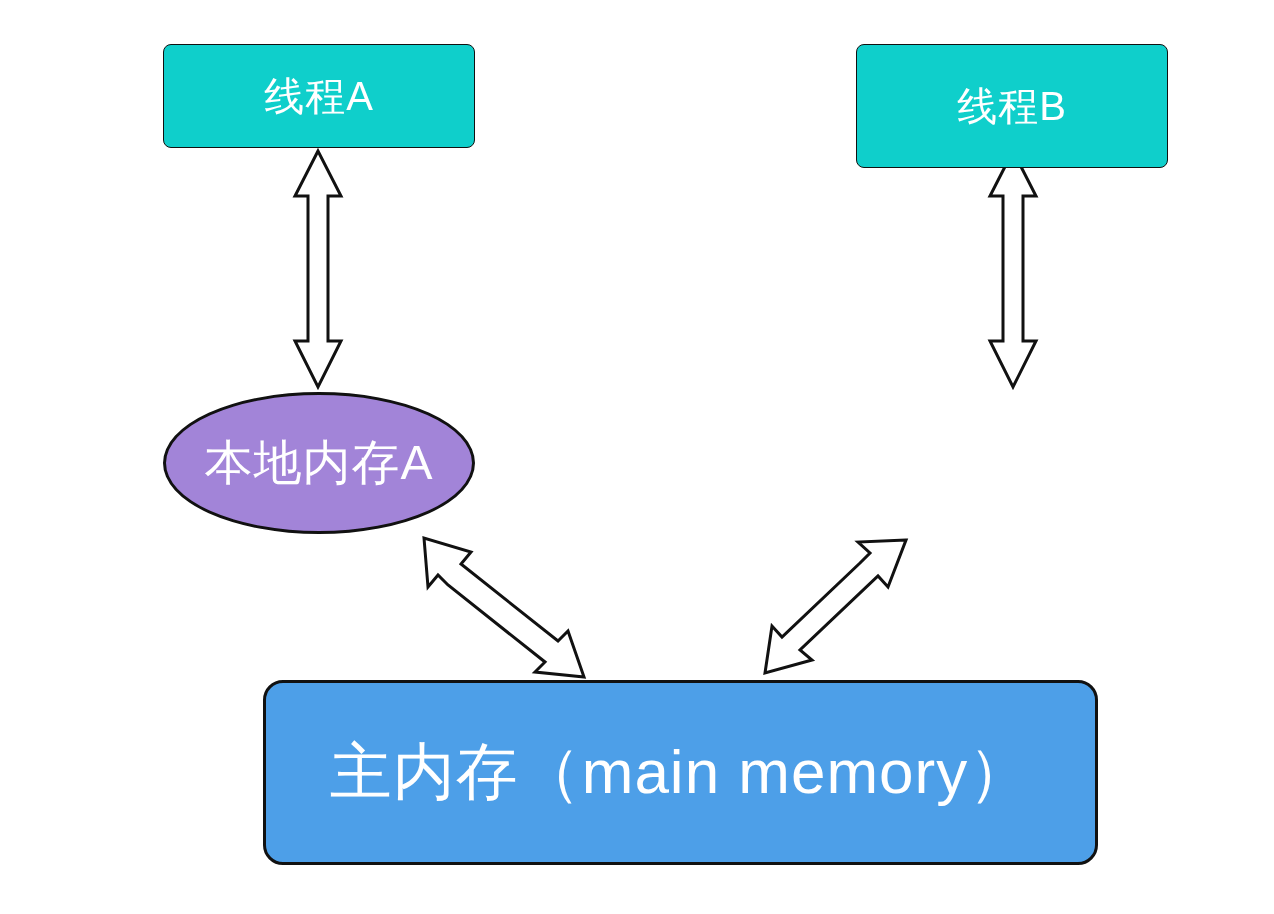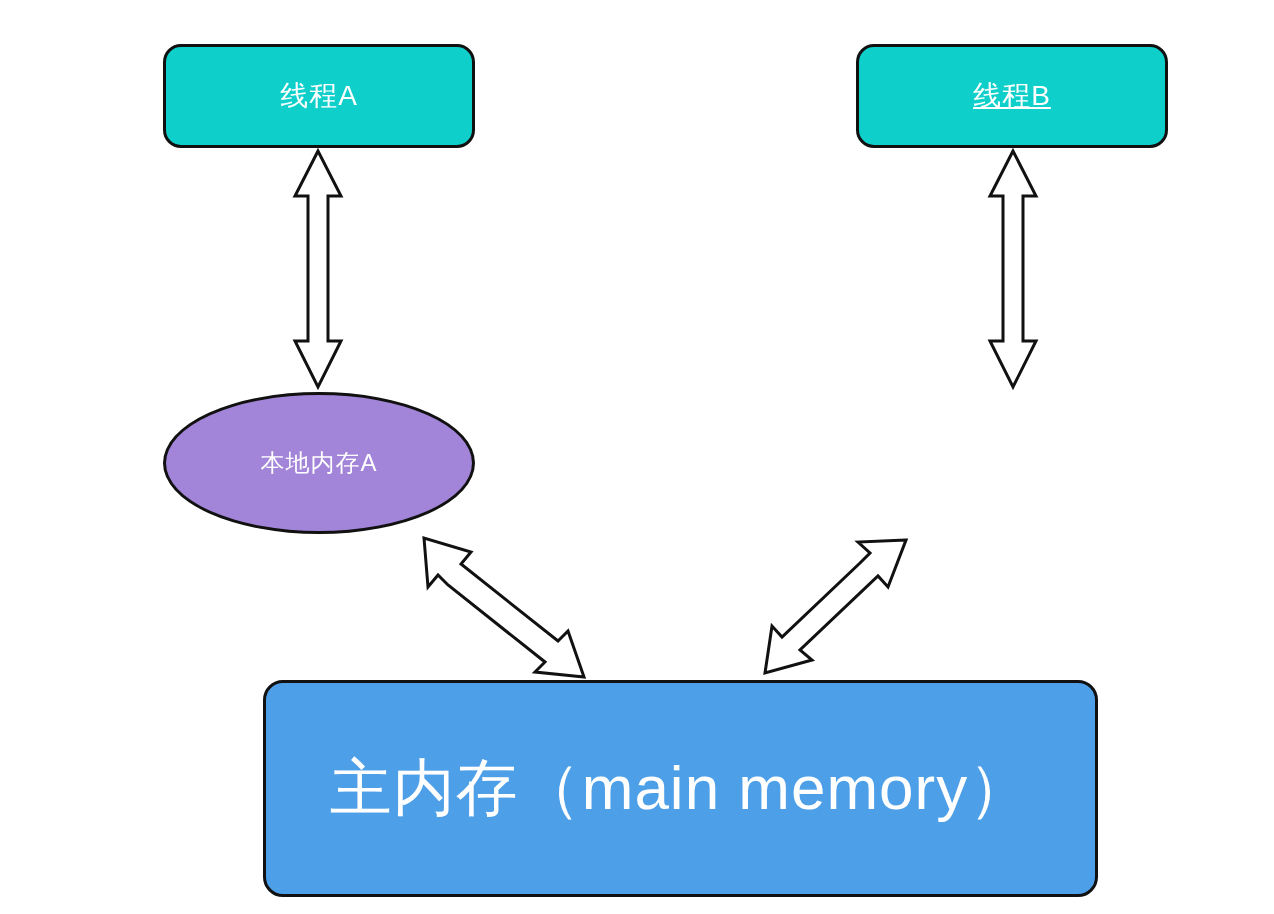--- a/index.html
+++ b/index.html
@@ -22,42 +22,42 @@
     display: flex;
     align-items: center;
     justify-content: center;
     box-sizing: border-box;
     color: #ffffff;
     text-align: center;
     line-height: 1.1;
     user-select: none;
   }
   .thread-box {
-    border: 3px solid #701a75;
-    border-radius: 18px;
-    font-size: 28px;
+    border: 1px solid #701a75;
+    border-radius: 8px;
+    font-size: 40px;
     letter-spacing: 1px;
   }
   .memory-ellipse {
     border: 3px solid #111111;
     border-radius: 50%;
-    font-size: 24px;
+    font-size: 48px;
     letter-spacing: 1px;
   }
   .main-memory-box {
     border: 3px solid #111111;
     border-radius: 20px;
     font-size: 62px;
     letter-spacing: 1px;
   }
   #thread-a-box { left: 163px; top: 44px;  width: 312px; height: 104px; }
-  #thread-b-box { left: 856px; top: 44px;  width: 312px; height: 104px; text-decoration: underline; }
+  #thread-b-box { left: 856px; top: 44px;  width: 312px; height: 124px; }
   #local-memory-a { left: 163px; top: 392px; width: 312px; height: 142px; }
   #local-memory-b { left: 856px; top: 392px; width: 312px; height: 142px; }
-  #main-memory { left: 263px; top: 680px; width: 835px; height: 217px; }
+  #main-memory { left: 263px; top: 680px; width: 835px; height: 185px; }
 
   .arrow-layer {
     position: absolute;
     left: 0;
     top: 0;
     width: 1274px;
     height: 914px;
     pointer-events: none;
   }
   .arrow-shape {

